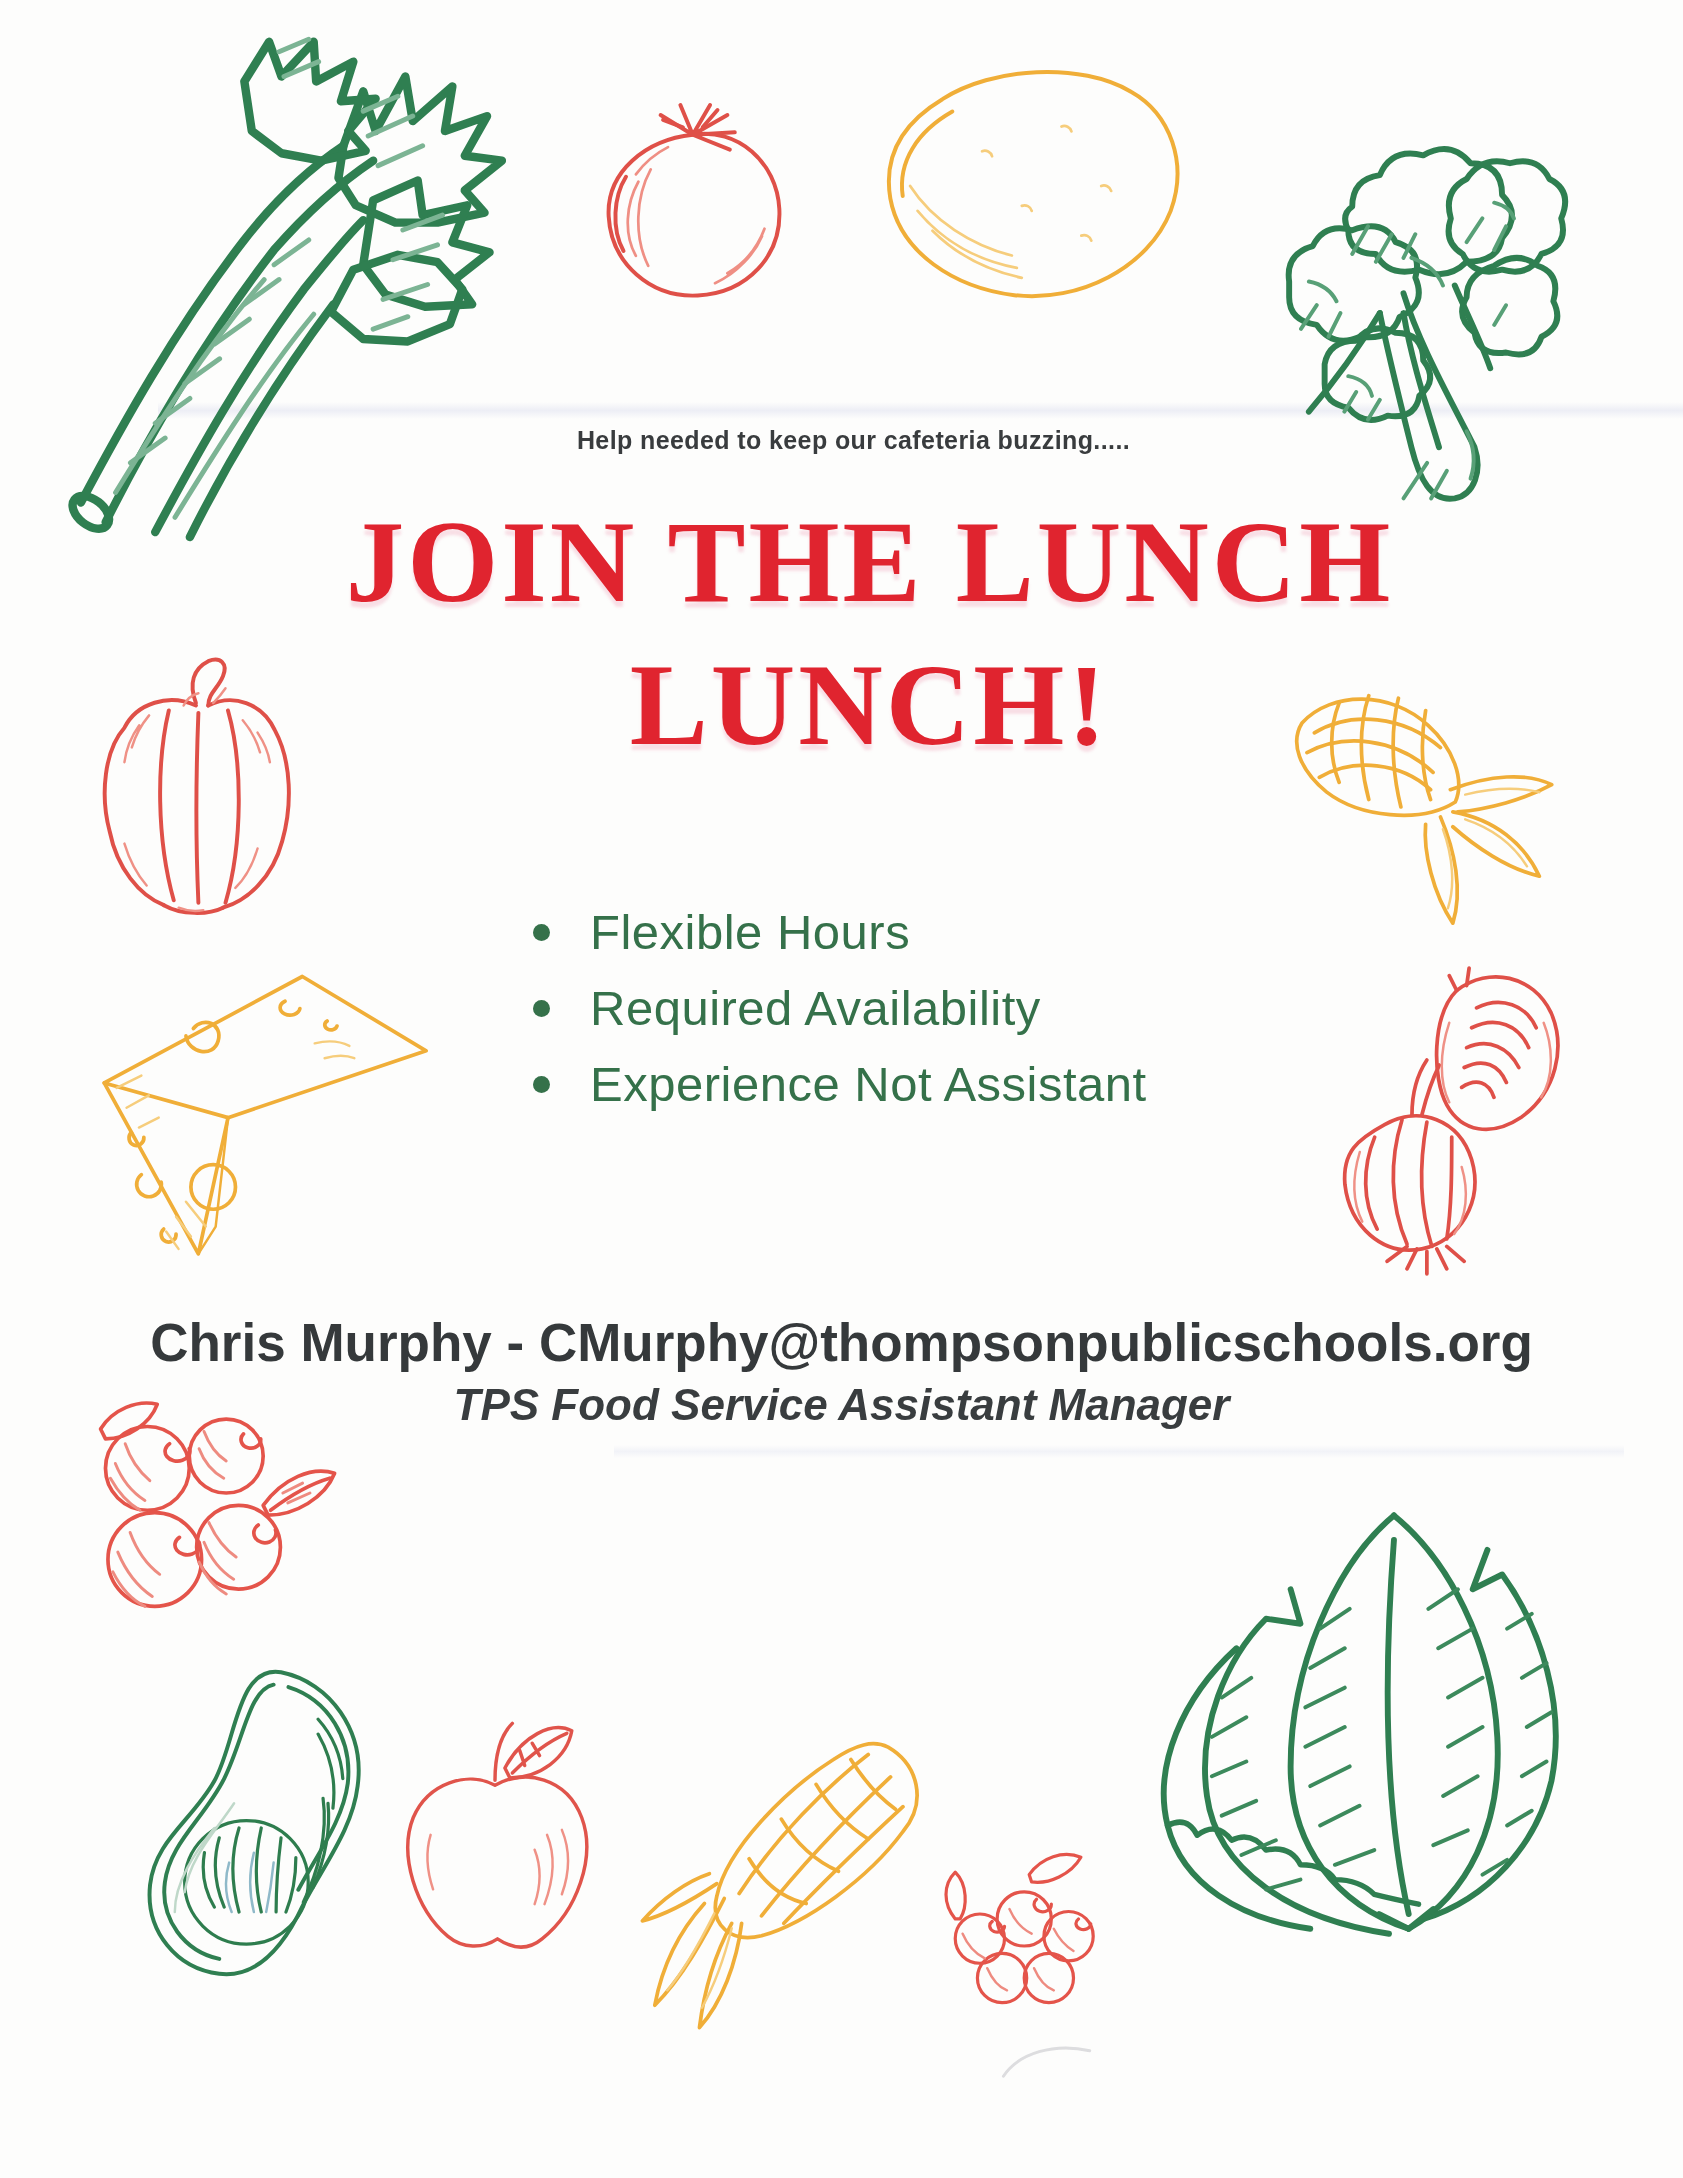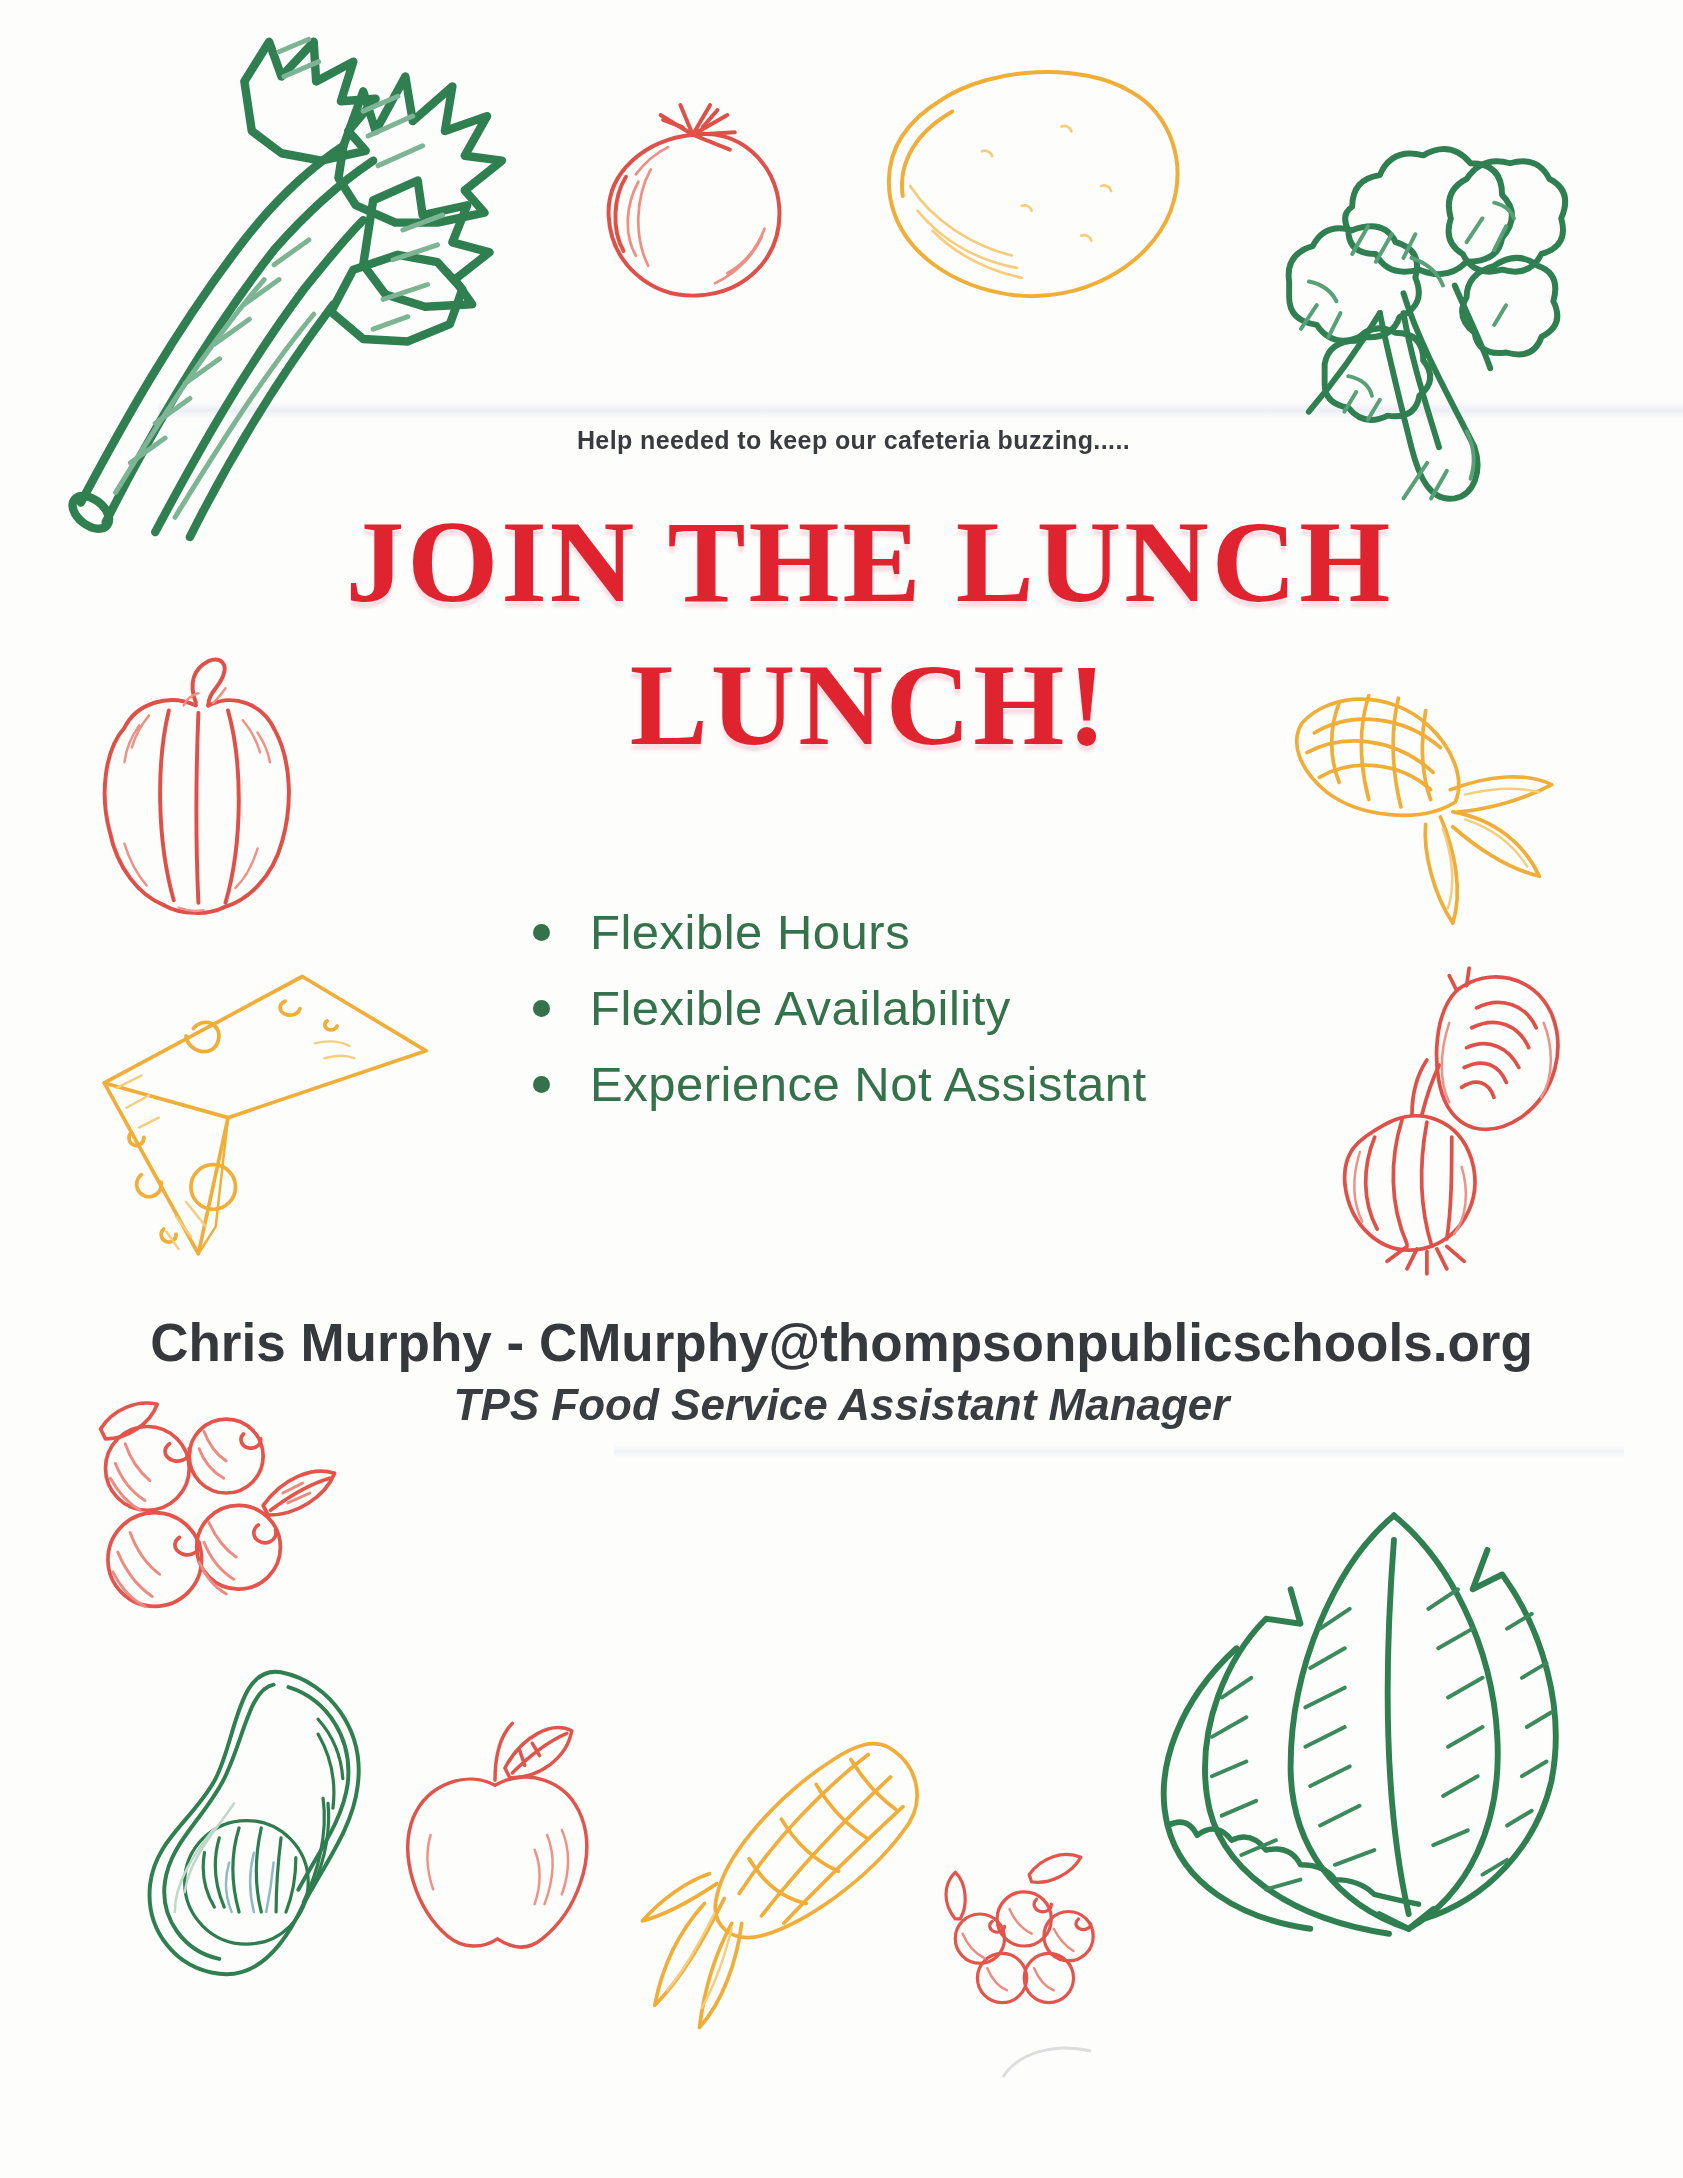--- a/index.html
+++ b/index.html
@@ -330,21 +330,21 @@
   <div>LUNCH!</div>
 </div>
 
 <ul class="benefits">
   <li>
     <span class="dot"></span>
     <span>Flexible Hours</span>
   </li>
   <li>
     <span class="dot"></span>
-    <span>Flexible Availability</span>
+    <span>Required Availability</span>
   </li>
   <li>
     <span class="dot"></span>
     <span>Experience Not Assistant</span>
   </li>
 </ul>
 
 <div class="contact">Chris Murphy - CMurphy@thompsonpublicschools.org</div>
 <div class="role">TPS Food Service Assistant Manager</div>
 

